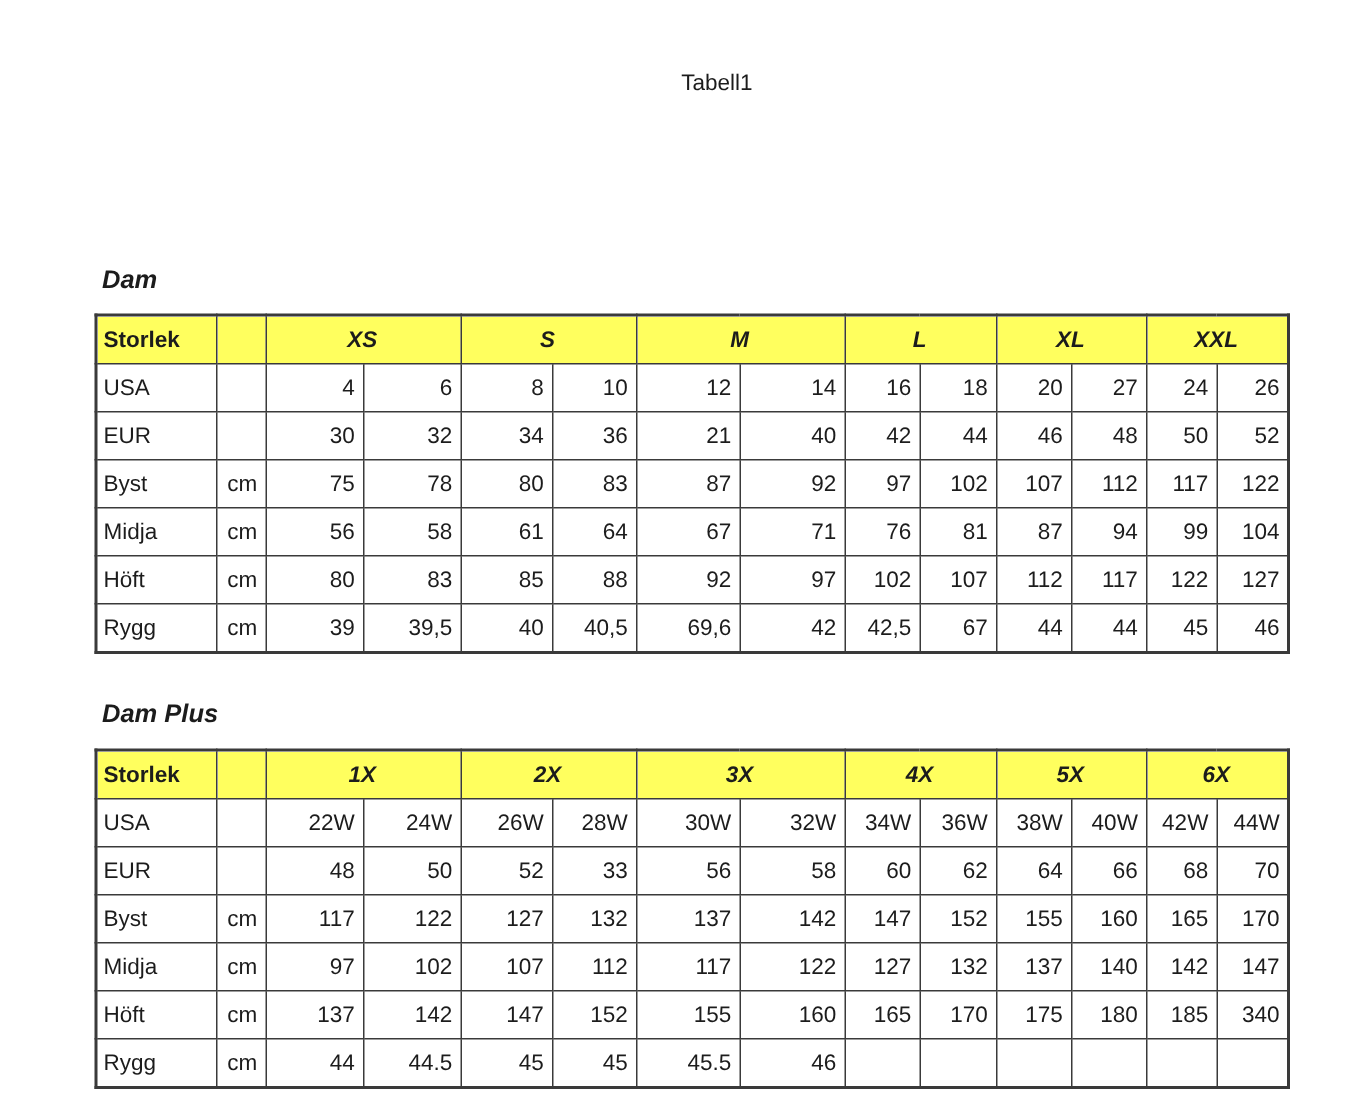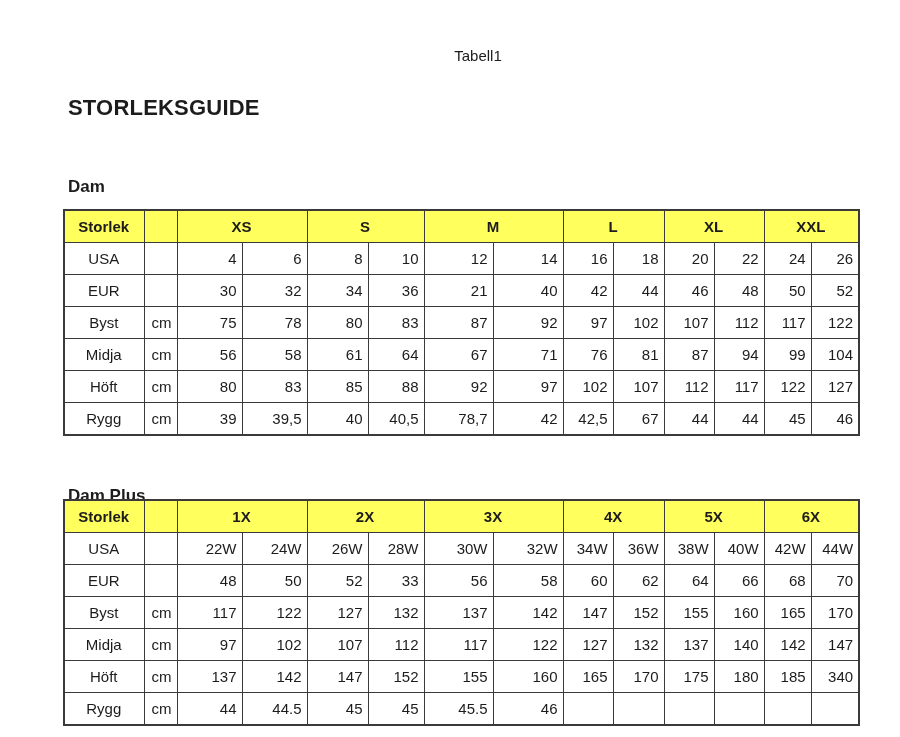--- a/index.html
+++ b/index.html
@@ -18,24 +18,24 @@
   .sheet-label{
     position:absolute;top:47px;left:417px;width:122px;
     text-align:center;font-size:15px;
   }
   .doc-title{
     position:absolute;top:95px;left:68px;
     font-size:22px;font-weight:bold;letter-spacing:0.2px;
   }
   .section-heading{
     position:absolute;left:68px;
-    font-size:17px;font-weight:bold;
+    font-size:17px;font-weight:bold;font-style:italic;
   }
   #heading-dam{top:177px;}
-  #heading-dam-plus{top:466px;margin-top:20px;}
+  #heading-dam-plus{top:466px;}
 
   table.size-table{
     position:absolute;left:63px;width:795px;
     border-collapse:collapse;table-layout:fixed;
     border:2px solid var(--border-color);
   }
   #table-dam{top:209px;}
   #table-dam-plus{top:499px;}
 
   .size-table col.c-label{width:80px;}
@@ -52,33 +52,32 @@
     height:31px;
     font-size:15px;
     padding:0 5px 0 4px;
     white-space:nowrap;overflow:hidden;
     background:#ffffff;
   }
   .size-table thead th{
     background:var(--header-bg);
     font-weight:bold;
   }
-  .label-cell{text-align:center;}
+  .label-cell{text-align:left;}
   .unit-cell{text-align:right;padding-left:4px;}
   .num-cell{text-align:right;padding-right:6px;}
-  .size-cell{}
+  .size-cell{font-style:italic;}
 </style>
 </head>
 <body>
 
 <div class="page">
 
   <div class="sheet-label">Tabell1</div>
 
-  <div class="doc-title">STORLEKSGUIDE</div>
 
   <div class="section-heading" id="heading-dam">Dam</div>
 
   <table class="size-table" id="table-dam">
     <colgroup>
       <col class="c-label">
         <col class="c-unit">
       <col class="d1">
         <col class="d2">
         <col class="d3">
@@ -110,21 +109,21 @@
           <td class="unit-cell"></td>
           <td class="num-cell">4</td>
           <td class="num-cell">6</td>
           <td class="num-cell">8</td>
           <td class="num-cell">10</td>
           <td class="num-cell">12</td>
           <td class="num-cell">14</td>
           <td class="num-cell">16</td>
           <td class="num-cell">18</td>
           <td class="num-cell">20</td>
-          <td class="num-cell">22</td>
+          <td class="num-cell">27</td>
           <td class="num-cell">24</td>
           <td class="num-cell">26</td>
         </tr>
         <tr>
           <td class="label-cell">EUR</td>
           <td class="unit-cell"></td>
           <td class="num-cell">30</td>
           <td class="num-cell">32</td>
           <td class="num-cell">34</td>
           <td class="num-cell">36</td>
@@ -185,21 +184,21 @@
           <td class="num-cell">122</td>
           <td class="num-cell">127</td>
         </tr>
         <tr>
           <td class="label-cell">Rygg</td>
           <td class="unit-cell">cm</td>
           <td class="num-cell">39</td>
           <td class="num-cell">39,5</td>
           <td class="num-cell">40</td>
           <td class="num-cell">40,5</td>
-          <td class="num-cell">78,7</td>
+          <td class="num-cell">69,6</td>
           <td class="num-cell">42</td>
           <td class="num-cell">42,5</td>
           <td class="num-cell">67</td>
           <td class="num-cell">44</td>
           <td class="num-cell">44</td>
           <td class="num-cell">45</td>
           <td class="num-cell">46</td>
         </tr>
       </tbody>
   </table>

